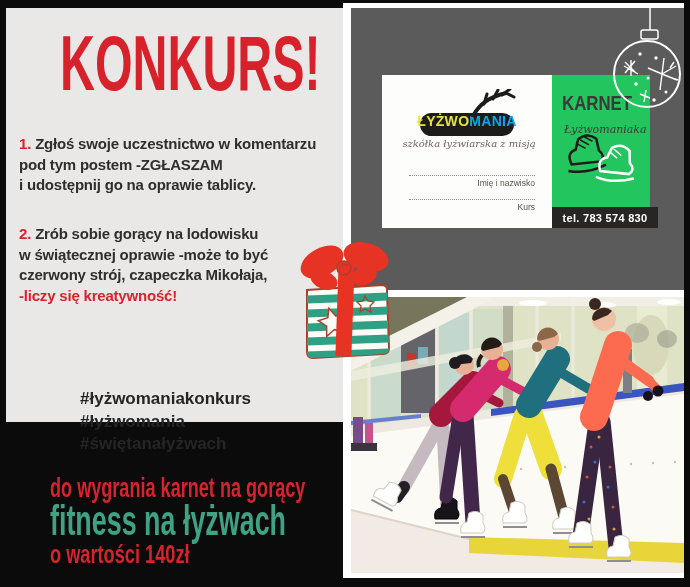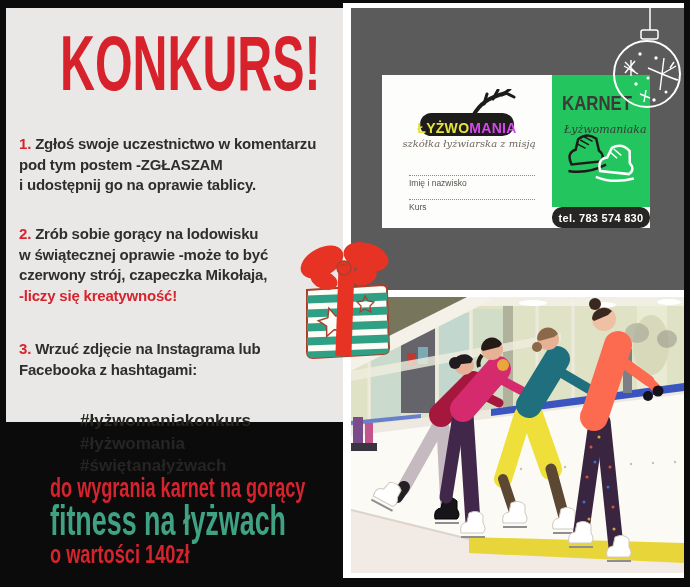--- a/index.html
+++ b/index.html
@@ -11,44 +11,44 @@
   .panel-dark{position:absolute;left:351px;top:8px;width:333px;height:282px;background:#5b5b5b;z-index:1;}
   .photo{position:absolute;left:351px;top:297px;width:333px;height:276px;z-index:1;overflow:hidden;background:#efe9e2;}
   
   .title{position:absolute;left:54px;top:16px;font-size:78px;line-height:1;font-weight:bold;
          color:#d7222c;white-space:nowrap;transform:scaleX(.62);transform-origin:0 0;letter-spacing:0px;}
   .step{position:absolute;left:13px;font-size:15px;font-weight:bold;color:#2f2e2d;
         line-height:20.5px;letter-spacing:-0.2px;white-space:nowrap;}
   .step .num{color:#d7232e;margin-right:4px;}
   .step .red{color:#d7232e;}
   .step1{top:126px;} .step2{top:216px;} .step3{top:331px;}
-  .hashtags{position:absolute;left:74px;top:402px;font-size:17px;font-weight:bold;color:#262524;
+  .hashtags{position:absolute;left:74px;top:380px;font-size:17px;font-weight:bold;color:#262524;
             line-height:22.5px;white-space:nowrap;}
   .promo{position:absolute;left:44px;white-space:nowrap;font-weight:bold;line-height:1;}
   .promo1{top:467px;font-size:27px;color:#d7232e;transform:scaleX(.67);transform-origin:0 0;}
   .promo2{top:492px;font-size:42px;color:#3ea283;transform:scaleX(.64);transform-origin:0 0;}
   .promo3{top:533px;font-size:26px;color:#d7232e;transform:scaleX(.70);transform-origin:0 0;}
   
   .card{position:absolute;left:382px;top:75px;width:268px;height:153px;background:#fdfdfb;z-index:2;}
   .logo-pill{position:absolute;left:38px;top:38px;width:94px;height:23px;background:#1d1c1a;border-radius:12px;
-             display:flex;align-items:flex-end;justify-content:center;font-size:14px;font-weight:bold;letter-spacing:.3px;}
-  .logo-pill .y{color:#e5e43c;} .logo-pill .w{color:#d946ef;}
+             display:flex;align-items:flex-start;justify-content:center;font-size:14px;font-weight:bold;letter-spacing:.3px;}
+  .logo-pill .y{color:#e5e43c;} .logo-pill .w{color:#0ea5e9;}
   .antler{position:absolute;left:88px;top:14px;z-index:1;}
   .tagline{position:absolute;left:12px;top:63px;width:150px;text-align:center;
            font-family:"DejaVu Serif",serif;font-style:italic;font-size:10px;color:#6f655e;}
-  .field{position:absolute;left:27px;width:126px;border-top:1px dotted #8a8a84;font-size:8.5px;color:#55534e;padding-top:2px;}
+  .field{position:absolute;left:27px;width:126px;border-top:1px dotted #8a8a84;font-size:8.5px;color:#55534e;padding-top:2px;text-align:right;}
   .field1{top:100px;} .field2{top:124px;}
   .ysec{position:absolute;left:170px;top:0;width:98px;height:132px;background:#22c55e;}
   .karnet-title{position:absolute;left:10px;top:16px;font-size:21px;font-weight:bold;color:#3b3a36;
                 transform:scaleX(.8);transform-origin:0 0;white-space:nowrap;}
   .karnet-sub{position:absolute;left:12px;top:48px;font-family:"DejaVu Serif",serif;font-style:italic;
               font-size:11px;color:#3b3a36;white-space:nowrap;}
   .skates{position:absolute;left:8px;top:56px;}
-  .telbar{position:absolute;left:170px;top:132px;width:98px;height:21px;background:#272624;color:#fff;
-          display:flex;align-items:center;justify-content:center;font-size:11px;font-weight:bold;letter-spacing:.3px;border-radius:10px;}
+  .telbar{position:absolute;left:170px;top:132px;width:106px;height:21px;background:#272624;color:#fff;
+          display:flex;align-items:center;justify-content:center;font-size:11px;font-weight:bold;letter-spacing:.3px;}
   
   .ornament{position:absolute;left:610px;top:8px;z-index:4;}
   .gift{position:absolute;left:293px;top:230px;z-index:6;}
 </style>
 </head>
 <body>
 
 <div class="backing"></div>
 
 <div class="panel-left">
@@ -60,24 +60,20 @@
     <div>i udostępnij go na oprawie tablicy.</div>
   </div>
 
   <div class="step step2">
     <div><span class="num">2.</span><span>Zrób sobie gorący na lodowisku</span></div>
     <div>w świątecznej oprawie -może to być</div>
     <div>czerwony strój, czapeczka Mikołaja,</div>
     <div class="red">-liczy się kreatywność!</div>
   </div>
 
-  <div class="step step3">
-    <div><span class="num">3.</span><span>Wrzuć zdjęcie na Instagrama lub</span></div>
-    <div>Facebooka z hashtagami:</div>
-  </div>
 
   <div class="hashtags">
     <div>#łyżwomaniakonkurs</div>
     <div>#łyżwomania</div>
     <div>#świętanałyżwach</div>
   </div>
 
   <div class="promo promo1">do wygrania karnet na gorący</div>
   <div class="promo promo2">fitness na łyżwach</div>
   <div class="promo promo3">o wartości 140zł</div>

